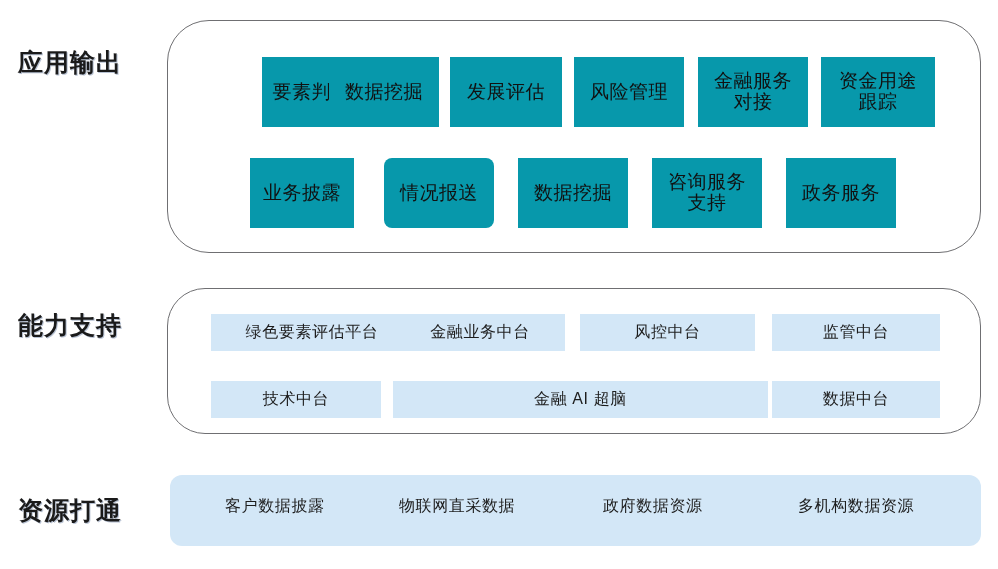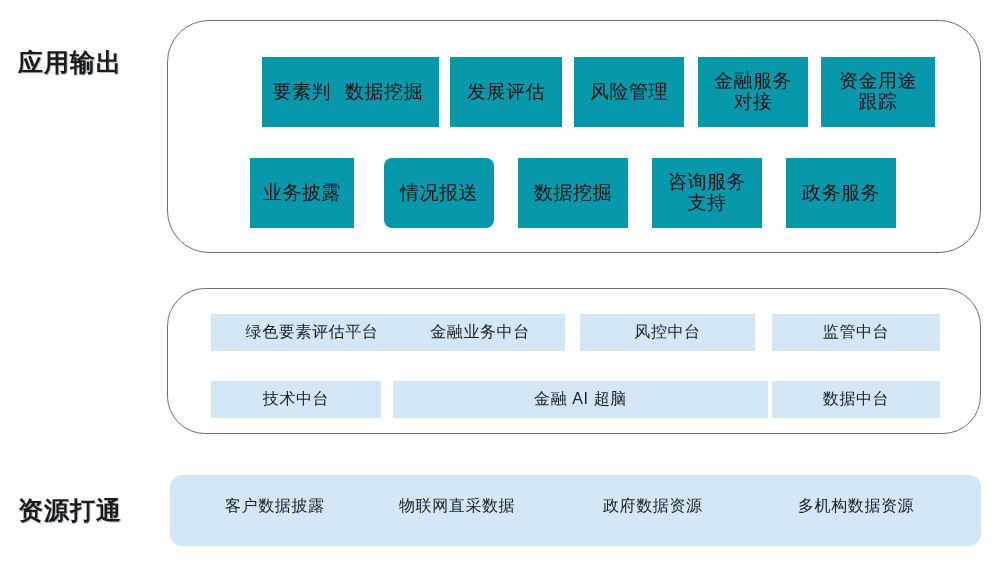--- a/index.html
+++ b/index.html
@@ -112,20 +112,21 @@
     white-space: nowrap;
     line-height: 1;
   }
 </style>
 </head>
 <body>
 
 <div id="diagram">
 
   <div class="row-label" id="label-app">应用输出</div>
+  <div class="row-label" id="label-cap">能力支持</div>
   <div class="row-label" id="label-res">资源打通</div>
 
   <div class="outline-box" id="app-container"></div>
 
   <div class="tile-teal" style="left:222px; top:57px; width:99px; height:70px;margin-left:40px;">要素判别</div>
   <div class="tile-teal" style="left:329px; top:57px; width:110px; height:70px;">数据挖掘</div>
   <div class="tile-teal" style="left:450px; top:57px; width:112px; height:70px;">发展评估</div>
   <div class="tile-teal" style="left:574px; top:57px; width:110px; height:70px;">风险管理</div>
   <div class="tile-teal" style="left:698px; top:57px; width:110px; height:70px;">金融服务
 对接</div>

